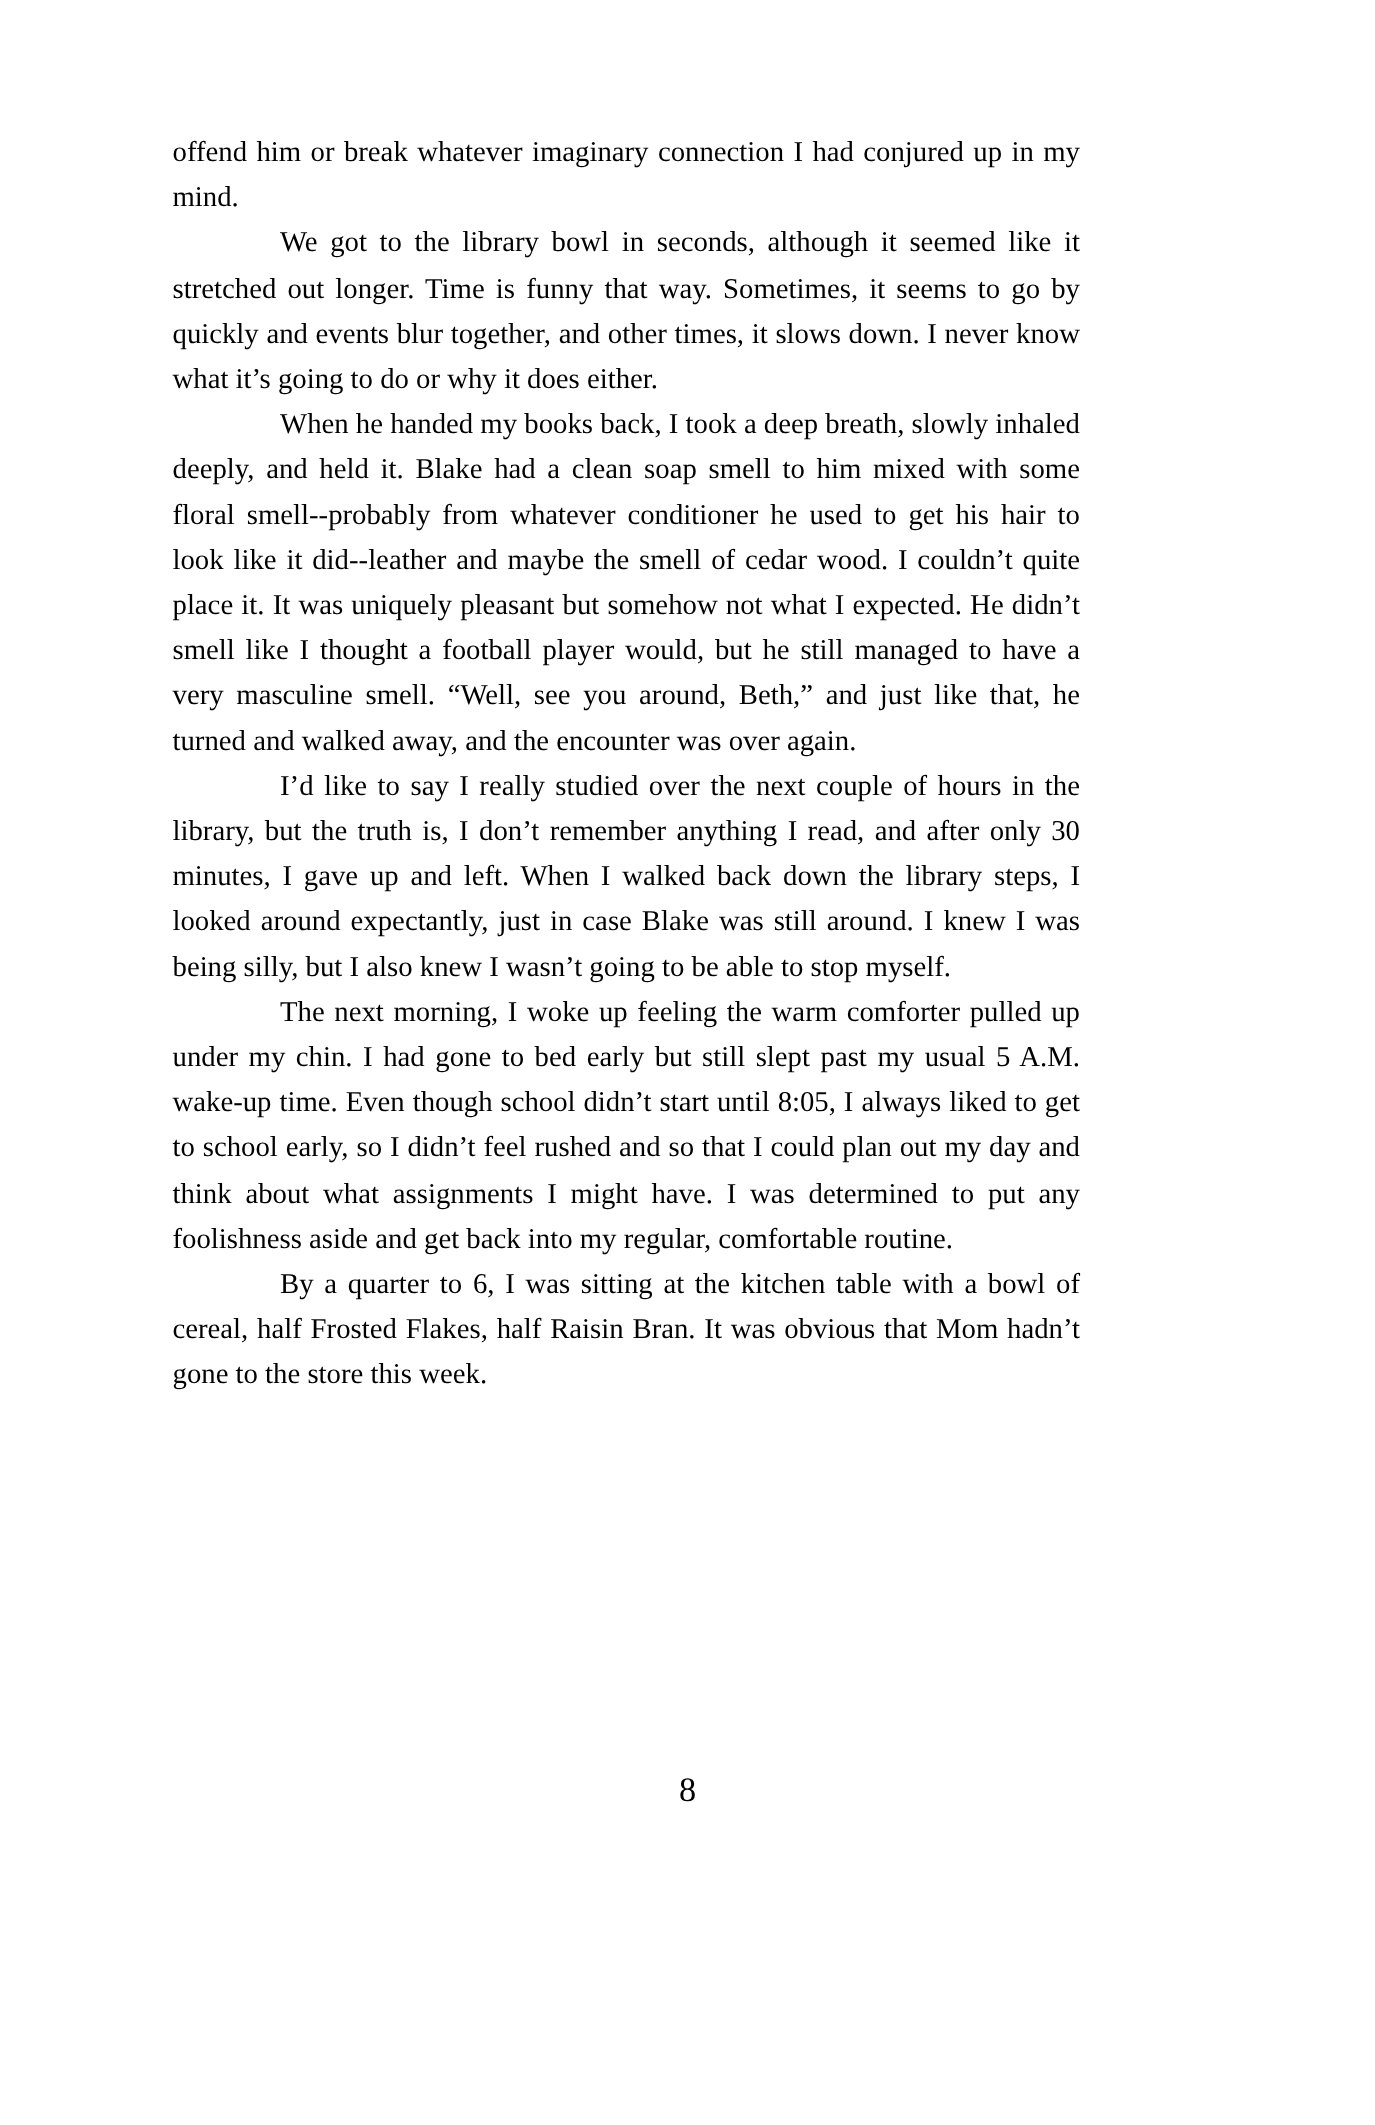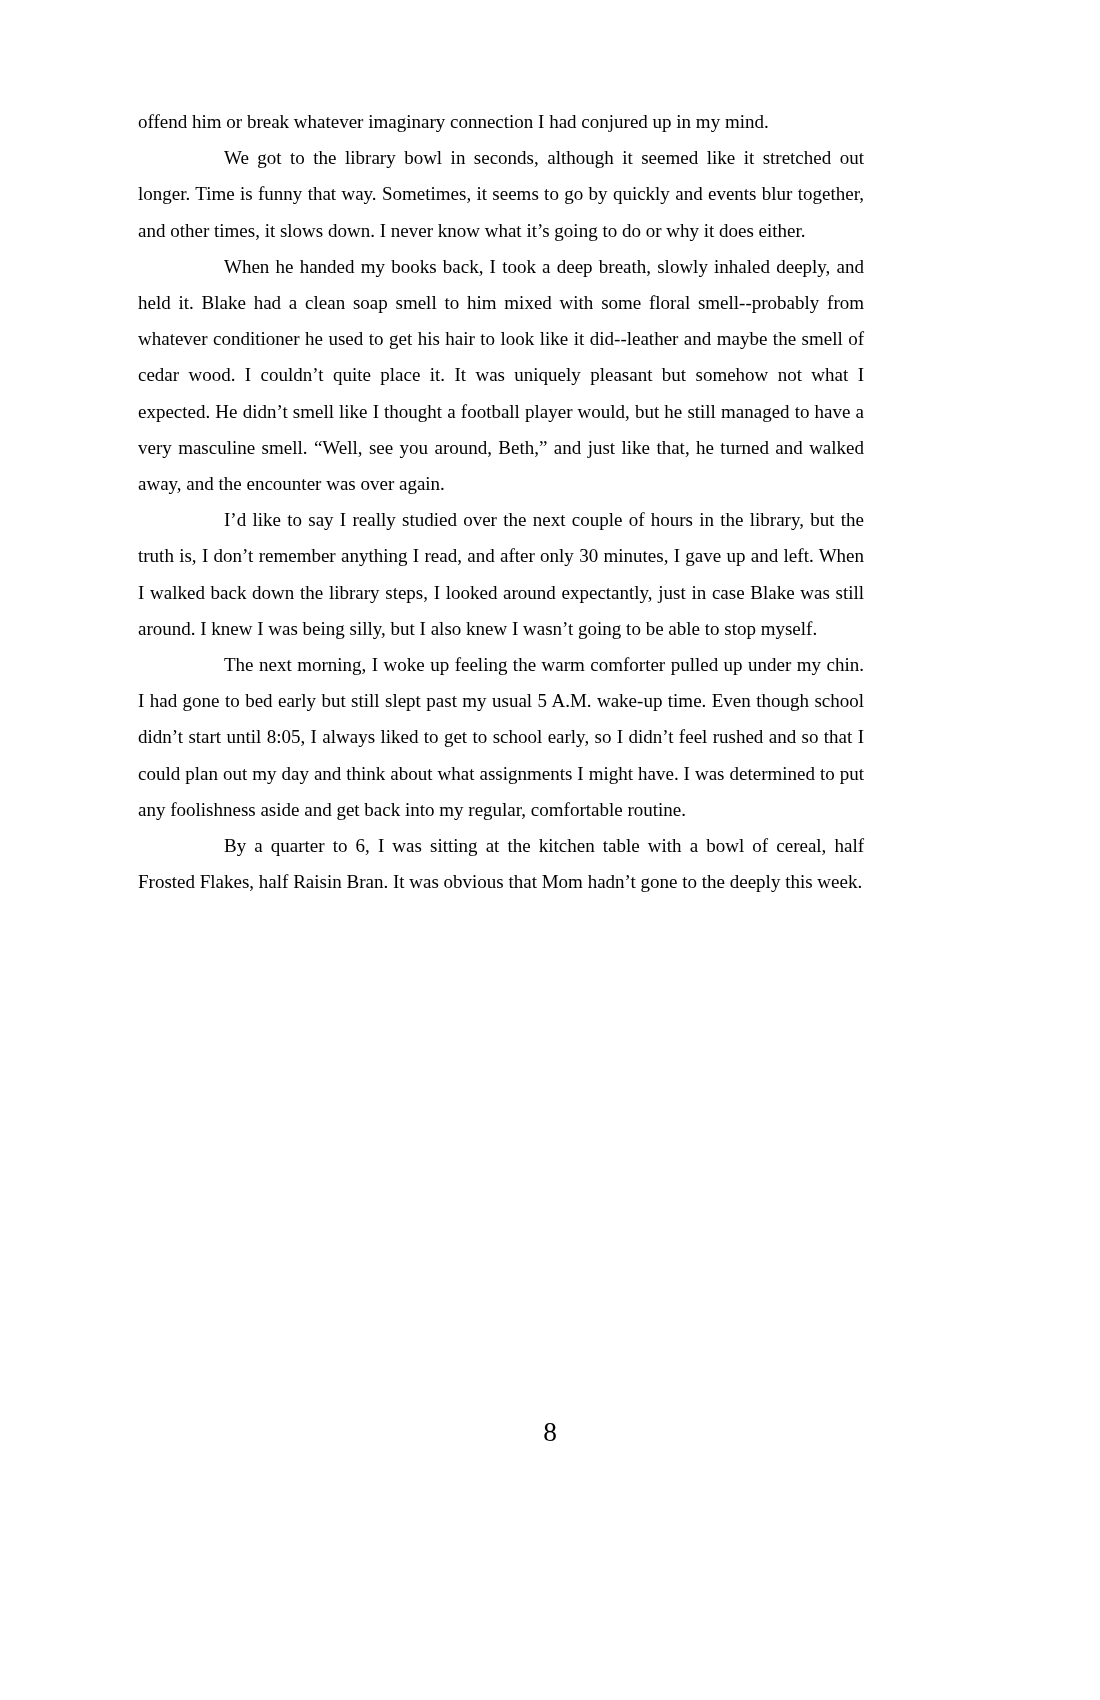--- a/index.html
+++ b/index.html
@@ -23,21 +23,21 @@
   }
   .text-column {
     position: absolute;
     left: 138px;
     top: 104px;
     width: 726px;
   }
   .body-paragraph {
     margin: 0;
     padding: 0;
-    font-size: 19px;
+    font-size: 23px;
     line-height: 36.2px;
     text-align: justify;
     text-justify: inter-word;
     text-indent: 86px;
     hyphens: none;
     word-spacing: 0px;
     letter-spacing: 0px;
   }
   .body-paragraph.continuation {
     text-indent: 0;
@@ -56,18 +56,18 @@
 <body>
 
 <div class="page">
 
   <div class="text-column">
     <p class="body-paragraph continuation">offend him or break whatever imaginary connection I had conjured up in my mind.</p>
     <p class="body-paragraph">We got to the library bowl in seconds, although it seemed like it stretched out longer. Time is funny that way. Sometimes, it seems to go by quickly and events blur together, and other times, it slows down. I never know what it’s going to do or why it does either.</p>
     <p class="body-paragraph">When he handed my books back, I took a deep breath, slowly inhaled deeply, and held it. Blake had a clean soap smell to him mixed with some floral smell--probably from whatever conditioner he used to get his hair to look like it did--leather and maybe the smell of cedar wood. I couldn’t quite place it. It was uniquely pleasant but somehow not what I expected. He didn’t smell like I thought a football player would, but he still managed to have a very masculine smell. “Well, see you around, Beth,” and just like that, he turned and walked away, and the encounter was over again.</p>
     <p class="body-paragraph">I’d like to say I really studied over the next couple of hours in the library, but the truth is, I don’t remember anything I read, and after only 30 minutes, I gave up and left. When I walked back down the library steps, I looked around expectantly, just in case Blake was still around. I knew I was being silly, but I also knew I wasn’t going to be able to stop myself.</p>
     <p class="body-paragraph">The next morning, I woke up feeling the warm comforter pulled up under my chin. I had gone to bed early but still slept past my usual 5 A.M. wake-up time. Even though school didn’t start until 8:05, I always liked to get to school early, so I didn’t feel rushed and so that I could plan out my day and think about what assignments I might have. I was determined to put any foolishness aside and get back into my regular, comfortable routine.</p>
-    <p class="body-paragraph">By a quarter to 6, I was sitting at the kitchen table with a bowl of cereal, half Frosted Flakes, half Raisin Bran. It was obvious that Mom hadn’t gone to the deeply this week.</p>
+    <p class="body-paragraph">By a quarter to 6, I was sitting at the kitchen table with a bowl of cereal, half Frosted Flakes, half Raisin Bran. It was obvious that Mom hadn’t gone to the store this week.</p>
   </div>
 
   <div class="page-number">8</div>
 
 </div>
 
 </body></html>

